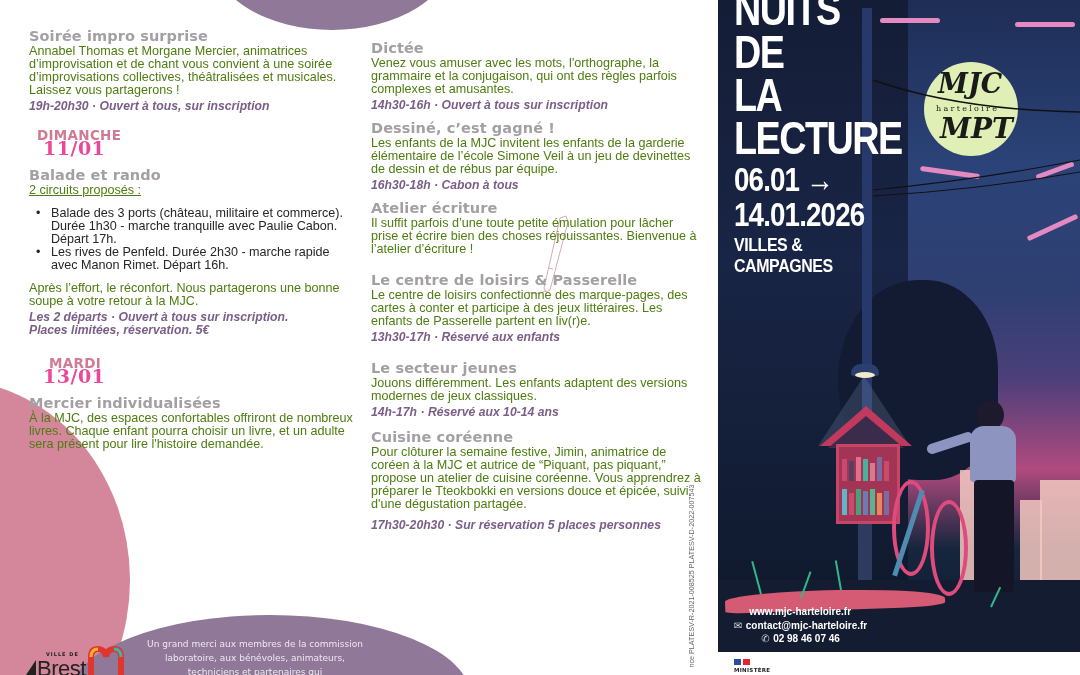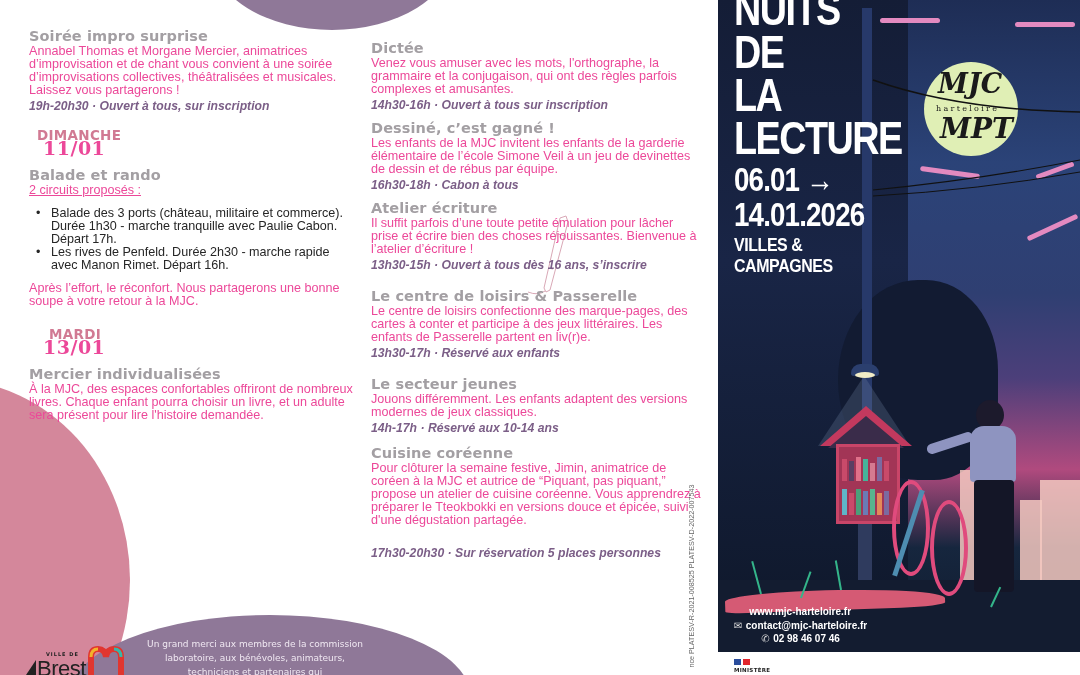--- a/index.html
+++ b/index.html
@@ -9,21 +9,21 @@
   .shape-top { position: absolute; left: 212px; top: -120px; width: 240px; height: 150px; border-radius: 50%; background: #8f7898; }
   .shape-left { position: absolute; left: -230px; top: 380px; width: 360px; height: 400px; border-radius: 50%; background: #d4879b; }
   .shape-bottom { position: absolute; left: 70px; top: 615px; width: 400px; height: 160px; border-radius: 50%; background: #8f7898; }
 
   .col { position: absolute; }
   .col-left { left: 29px; top: 28px; width: 330px; }
   .col-mid { left: 371px; top: 40px; width: 330px; }
 
   .event { margin-bottom: 8px; position: relative; z-index: 2; }
   .event-title { font-family: "DejaVu Sans", sans-serif; font-weight: bold; color: #a39fa3; font-size: 14.5px; line-height: 17px; letter-spacing: 0.1px; }
-  .event-body { font-family: "Liberation Sans", sans-serif; font-size: 12.6px; line-height: 13px; color: #ec4899; }
+  .event-body { font-family: "Liberation Sans", sans-serif; font-size: 12.6px; line-height: 13px; color: #4d7c0f; }
   .event-meta { font-family: "Liberation Sans", sans-serif; font-style: italic; font-weight: bold; font-size: 12.2px; line-height: 13px; color: #7b5e87; margin-top: 3px; }
   .underline { text-decoration: underline; }
   ul.bullets { list-style: none; margin: 10px 0 10px 0; padding-left: 22px; }
   ul.bullets li { position: relative; font-family: "Liberation Sans", sans-serif; font-size: 12.6px; line-height: 13px; color: #262626; }
   ul.bullets li::before { content: "•"; position: absolute; left: -15px; top: 0; }
 
   .day { position: relative; height: 34px; margin: 14px 0 6px 8px; z-index: 2; }
   .day-name { position: absolute; left: 0; top: 0; font-family: "DejaVu Sans", sans-serif; font-weight: bold; font-size: 13.5px; color: #d17a93; letter-spacing: 0.3px; }
   .day-date { position: absolute; left: 6px; top: 10px; font-family: "DejaVu Serif", serif; font-weight: bold; font-size: 19px; color: #ec4899; letter-spacing: 0.5px; }
 
@@ -111,20 +111,24 @@
   </div>
 
   <div class="event">
     <div class="event-title">Balade et rando</div>
     <div class="event-body underline">2 circuits proposés :</div>
     <ul class="bullets">
       <li>Balade des 3 ports (château, militaire et commerce). Durée 1h30 - marche tranquille avec Paulie Cabon. Départ 17h.</li>
       <li>Les rives de Penfeld. Durée 2h30 - marche rapide avec Manon Rimet. Départ 16h.</li>
     </ul>
     <div class="event-body">Après l’effort, le réconfort. Nous partagerons une bonne soupe à votre retour à la MJC.</div>
+    <div class="event-meta">
+      <div>Les 2 départs · Ouvert à tous sur inscription.</div>
+      <div>Places limitées, réservation. 5€</div>
+    </div>
   </div>
 
   <div class="day" style="margin-top:18px;">
     <div class="day-name" style="left:12px;">MARDI</div>
     <div class="day-date">13/01</div>
   </div>
 
   <div class="event">
     <div class="event-title">Mercier individualisées</div>
     <div class="event-body">À la MJC, des espaces confortables offriront de nombreux livres. Chaque enfant pourra choisir un livre, et un adulte sera présent pour lire l'histoire demandée.</div>
@@ -141,39 +145,38 @@
   <div class="event">
     <div class="event-title">Dessiné, c’est gagné !</div>
     <div class="event-body">Les enfants de la MJC invitent les enfants de la garderie élémentaire de l’école Simone Veil à un jeu de devinettes de dessin et de rébus par équipe.</div>
     <div class="event-meta">16h30-18h · Cabon à tous</div>
   </div>
 
 
   <div class="event">
     <div class="event-title">Atelier écriture</div>
     <div class="event-body">Il suffit parfois d’une toute petite émulation pour lâcher prise et écrire bien des choses réjouissantes. Bienvenue à l’atelier d’écriture !</div>
-    <div class="event-meta">13h30-15h · Ouvert à tous dès 16 ans, s’inscrire</div>
   </div>
 
   <div class="event" style="margin-top:16px;">
     <div class="event-title">Le centre de loisirs &amp; Passerelle</div>
     <div class="event-body">Le centre de loisirs confectionne des marque-pages, des cartes à conter et participe à des jeux littéraires. Les enfants de Passerelle partent en liv(r)e.</div>
     <div class="event-meta">13h30-17h · Réservé aux enfants</div>
   </div>
 
   <div class="event" style="margin-top:16px;">
     <div class="event-title">Le secteur jeunes</div>
     <div class="event-body">Jouons différemment. Les enfants adaptent des versions modernes de jeux classiques.</div>
     <div class="event-meta">14h-17h · Réservé aux 10-14 ans</div>
   </div>
 
   <div class="event" style="margin-top:10px;">
     <div class="event-title">Cuisine coréenne</div>
     <div class="event-body">Pour clôturer la semaine festive, Jimin, animatrice de coréen à la MJC et autrice de “Piquant, pas piquant,” propose un atelier de cuisine coréenne. Vous apprendrez à préparer le Tteokbokki en versions douce et épicée, suivi d'une dégustation partagée.</div>
-    <div class="event-meta" style="margin-top:20px;">17h30-20h30 · Sur réservation 5 places personnes</div>
+    <div class="event-meta" style="margin-top:8px;">17h30-20h30 · Sur réservation 5 places personnes</div>
   </div>
 </div>
 
 <svg class="pen" viewBox="0 0 48 90">
   <path d="M32 6 L38 4 L40 10 L22 78 L18 80 L16 76 Z" fill="none" stroke="#d9a8b6" stroke-width="1"></path>
   <path d="M30 22 L37 24" stroke="#d9a8b6" stroke-width="1"></path>
   <path d="M20 56 L25 57" stroke="#d9a8b6" stroke-width="1"></path>
   <path d="M17 79 Q10 84 0 80" fill="none" stroke="#d9a8b6" stroke-width="1"></path>
 </svg>
 

